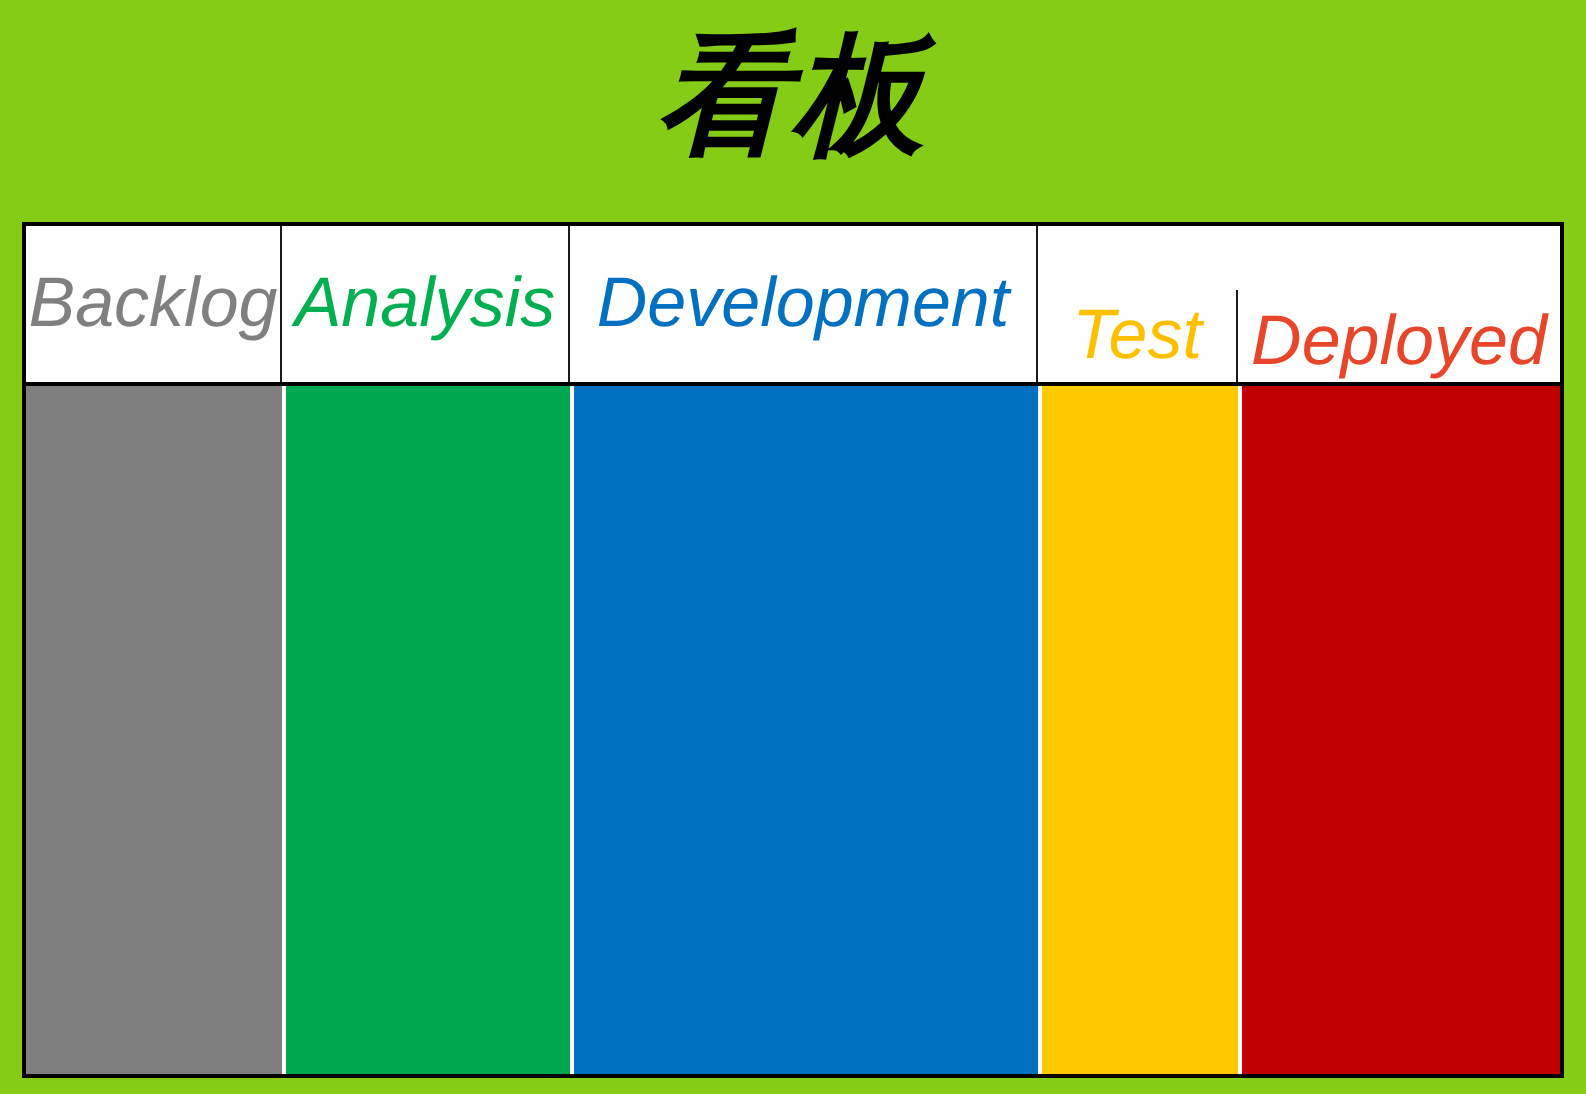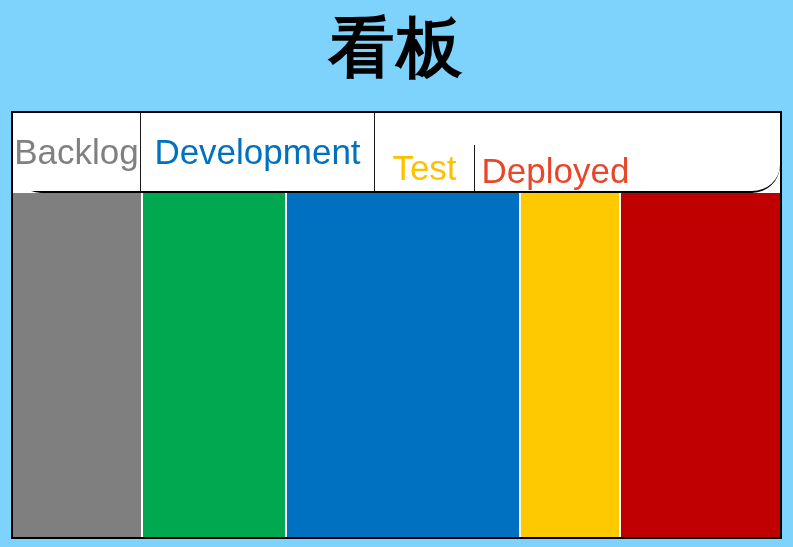--- a/index.html
+++ b/index.html
@@ -12,21 +12,22 @@
     width: 793px;
     height: 547px;
     overflow: hidden;
     font-family: "Liberation Sans", "DejaVu Sans", sans-serif;
   }
 
   #page {
     position: relative;
     width: 793px;
     height: 547px;
-    background: #7dd3fc;
+    background: #84cc16;
+    font-style: italic;
   }
 
   
   #board-title {
     position: absolute;
     left: 0;
     top: 8px;
     width: 793px;
     text-align: center;
     font-size: 66px;
@@ -49,21 +50,20 @@
     box-sizing: border-box;
     background: #ffffff;
   }
 
   #board-header-row {
     display: flex;
     height: 80px;
     box-sizing: border-box;
     border-bottom: 2px solid #000000;
     background: #ffffff;
-    border-radius: 28px;
   }
 
   .board-header-cell {
     box-sizing: border-box;
     display: flex;
     align-items: center;
     justify-content: center;
     background: #ffffff;
     border-right: 1px solid #1a1a1a;
     overflow: hidden;
@@ -110,20 +110,23 @@
   <div id="board-title">看板</div>
 
   <div id="kanban-board">
 
     <div id="board-header-row">
 
       <div class="board-header-cell" style="width:128px;">
         <span class="board-header-label" style="color:#808080;">Backlog</span>
       </div>
 
+      <div class="board-header-cell" style="width:144px;">
+        <span class="board-header-label" style="color:#00B050;">Analysis</span>
+      </div>
 
       <div class="board-header-cell" style="width:234px;text-align:center;">
         <span class="board-header-label" style="color:#0070C0;">Development</span>
       </div>
 
       <div class="board-header-cell" style="width:100px;margin-top:32px;">
         <span class="board-header-label" style="color:#FFC000;">Test</span>
       </div>
 
       <div class="board-header-cell" style="width:161px;align-items:flex-end;">

